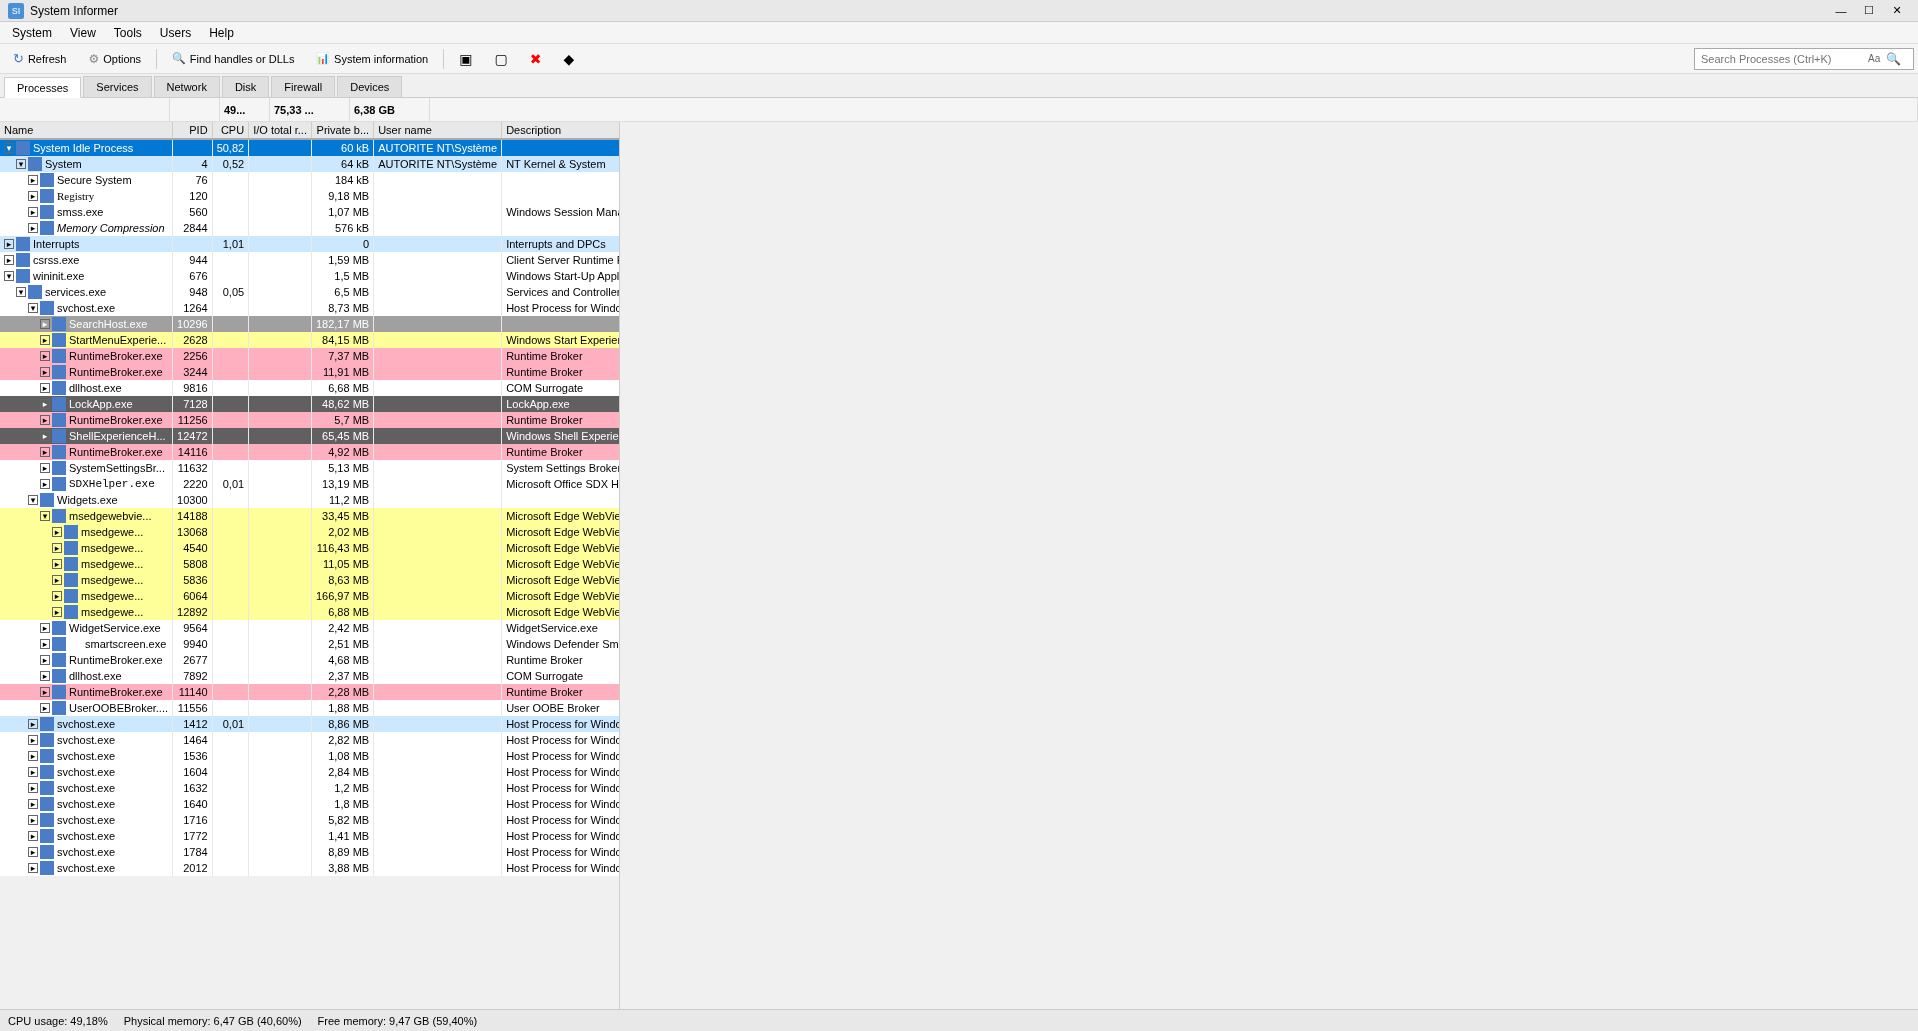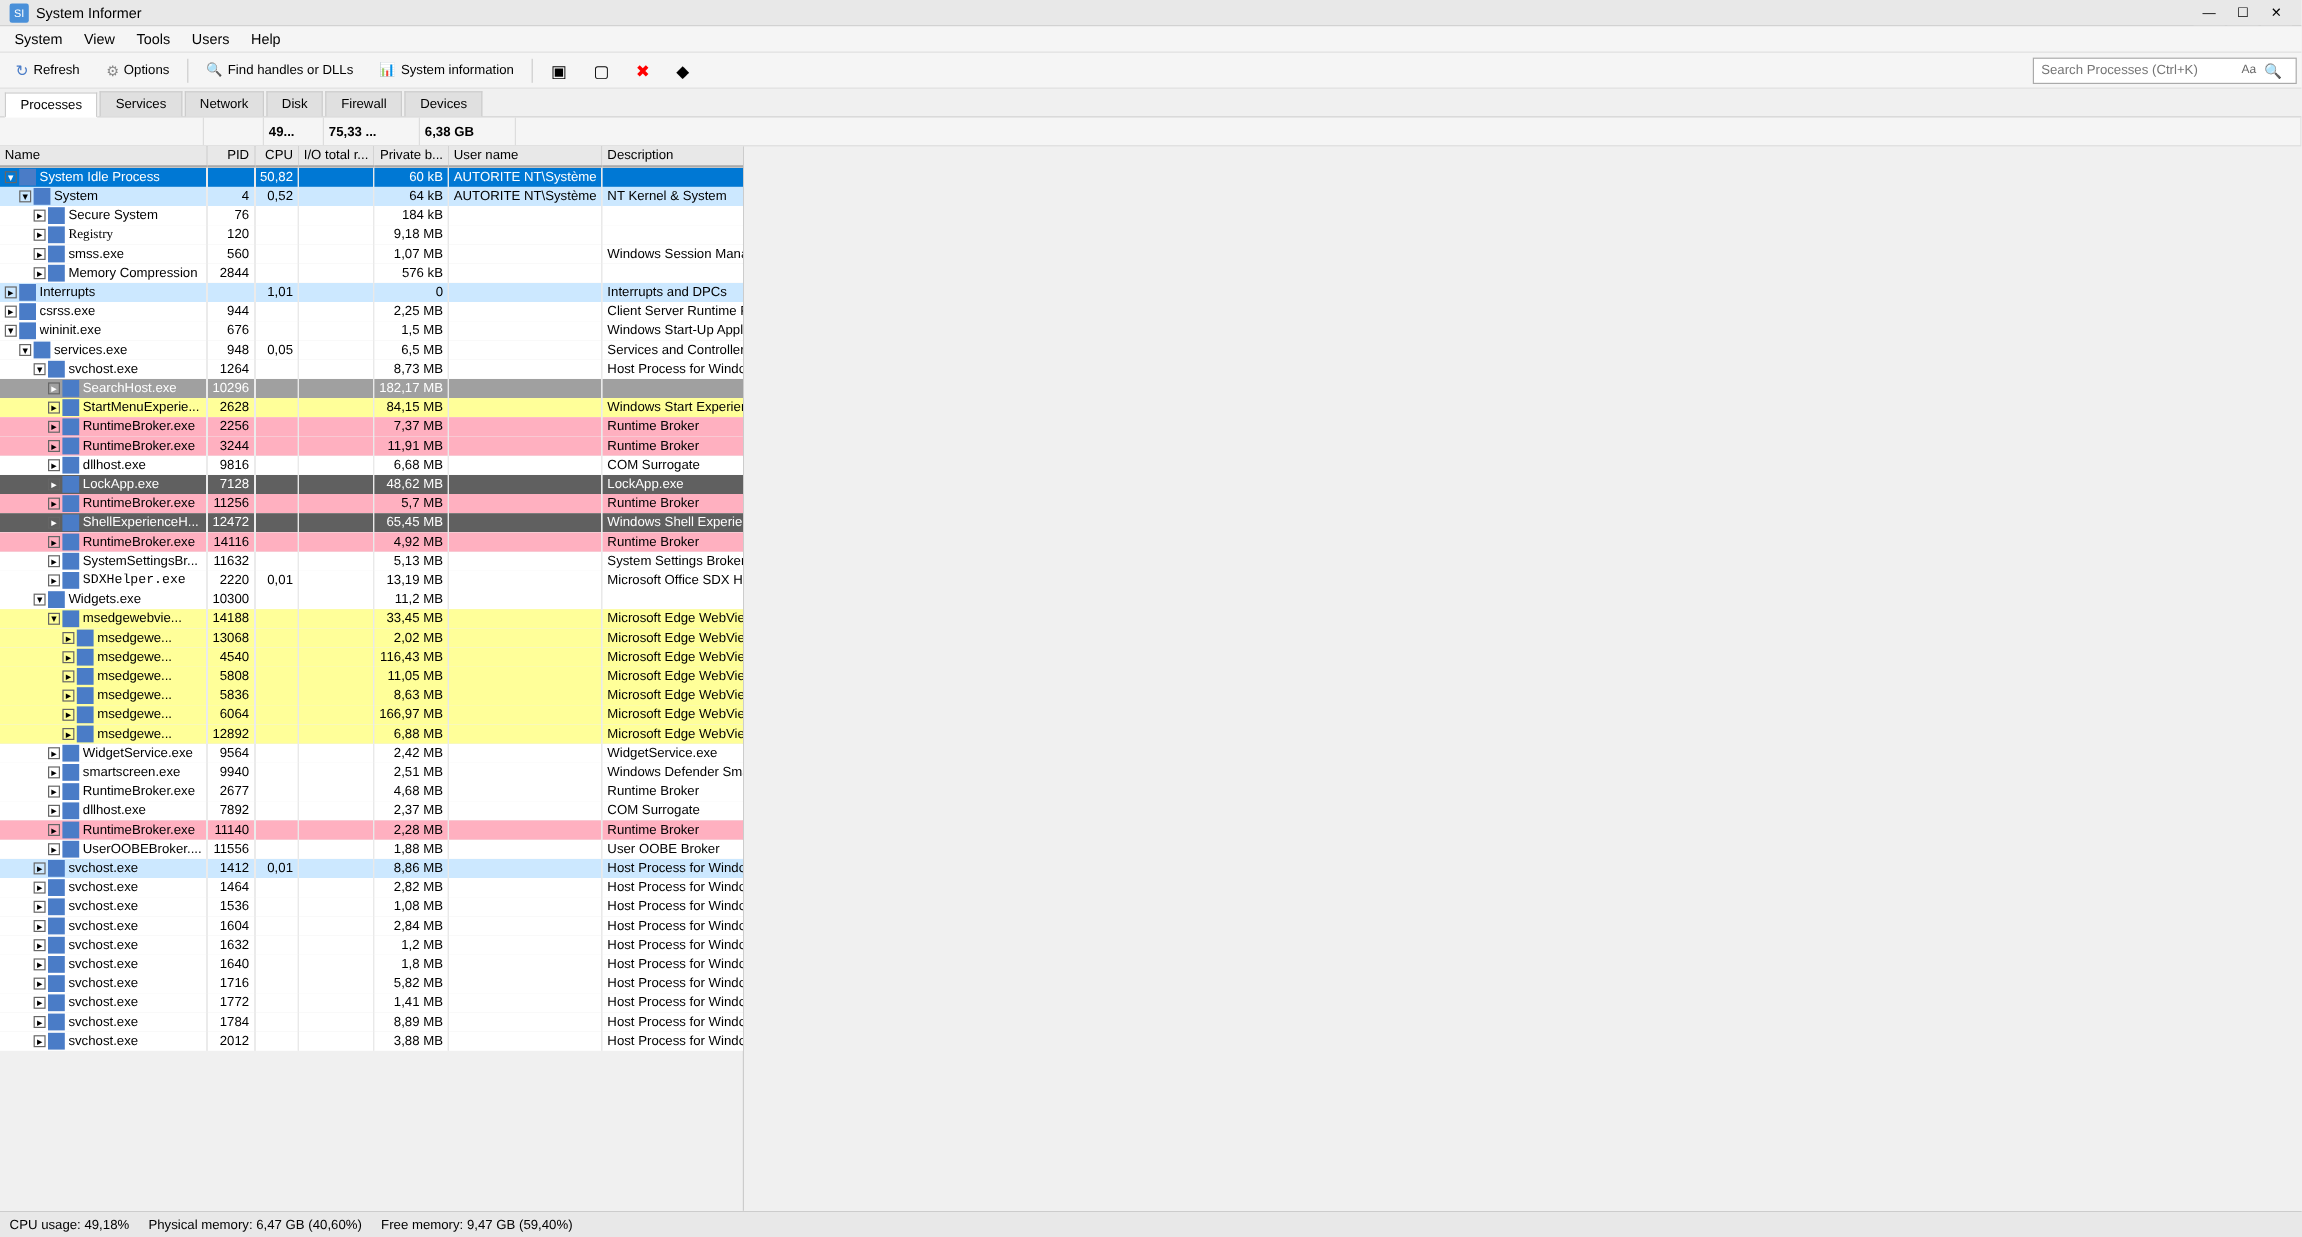--- a/index.html
+++ b/index.html
@@ -308,21 +308,21 @@
             <td class="col-io"></td>
             <td class="col-priv">1,07 MB</td>
             <td class="col-user"></td>
             <td class="col-desc">Windows Session Manager</td>
           </tr>
           <tr class="row-default">
             <td class="col-name">
               <div style="padding-left:24px; display:flex; align-items:center;">
                 <span style="display:inline-block;width:10px;height:10px;border:1px solid #666;text-align:center;line-height:8px;font-size:9px;margin-right:2px;cursor:pointer;">▸</span>
                 <span style="display:inline-block;width:14px;height:14px;background:#4a7cc7;margin-right:3px;vertical-align:middle;flex-shrink:0;"></span>
-                <span style="overflow:hidden;text-overflow:ellipsis;white-space:nowrap;">Memory Compression</span>
+                <span style="overflow:hidden;text-overflow:ellipsis;white-space:nowrap;font-style:italic;">Memory Compression</span>
               </div>
             </td>
             <td class="col-pid">2844</td>
             <td class="col-cpu"></td>
             <td class="col-io"></td>
             <td class="col-priv">576 kB</td>
             <td class="col-user"></td>
             <td class="col-desc"></td>
           </tr>
           <tr class="row-blue">
@@ -344,21 +344,21 @@
             <td class="col-name">
               <div style="padding-left:0px; display:flex; align-items:center;">
                 <span style="display:inline-block;width:10px;height:10px;border:1px solid #666;text-align:center;line-height:8px;font-size:9px;margin-right:2px;cursor:pointer;">▸</span>
                 <span style="display:inline-block;width:14px;height:14px;background:#4a7cc7;margin-right:3px;vertical-align:middle;flex-shrink:0;"></span>
                 <span style="overflow:hidden;text-overflow:ellipsis;white-space:nowrap;">csrss.exe</span>
               </div>
             </td>
             <td class="col-pid">944</td>
             <td class="col-cpu"></td>
             <td class="col-io"></td>
-            <td class="col-priv">2,25 MB</td>
+            <td class="col-priv">1,59 MB</td>
             <td class="col-user"></td>
             <td class="col-desc">Client Server Runtime Process</td>
           </tr>
           <tr class="row-default">
             <td class="col-name">
               <div style="padding-left:0px; display:flex; align-items:center;">
                 <span style="display:inline-block;width:10px;height:10px;border:1px solid #666;text-align:center;line-height:8px;font-size:9px;margin-right:2px;cursor:pointer;">▾</span>
                 <span style="display:inline-block;width:14px;height:14px;background:#4a7cc7;margin-right:3px;vertical-align:middle;flex-shrink:0;"></span>
                 <span style="overflow:hidden;text-overflow:ellipsis;white-space:nowrap;">wininit.exe</span>
               </div>
@@ -698,21 +698,21 @@
             <td class="col-io"></td>
             <td class="col-priv">2,42 MB</td>
             <td class="col-user"></td>
             <td class="col-desc">WidgetService.exe</td>
           </tr>
           <tr class="row-default">
             <td class="col-name">
               <div style="padding-left:36px; display:flex; align-items:center;">
                 <span style="display:inline-block;width:10px;height:10px;border:1px solid #666;text-align:center;line-height:8px;font-size:9px;margin-right:2px;cursor:pointer;">▸</span>
                 <span style="display:inline-block;width:14px;height:14px;background:#4a7cc7;margin-right:3px;vertical-align:middle;flex-shrink:0;"></span>
-                <span style="overflow:hidden;text-overflow:ellipsis;white-space:nowrap;">smartscreen.exe</span>
+                <span style="overflow:hidden;text-overflow:ellipsis;white-space:nowrap;margin-left:16px;">smartscreen.exe</span>
               </div>
             </td>
             <td class="col-pid">9940</td>
             <td class="col-cpu"></td>
             <td class="col-io"></td>
             <td class="col-priv">2,51 MB</td>
             <td class="col-user"></td>
             <td class="col-desc">Windows Defender SmartScre...</td>
           </tr>
           <tr class="row-default">

